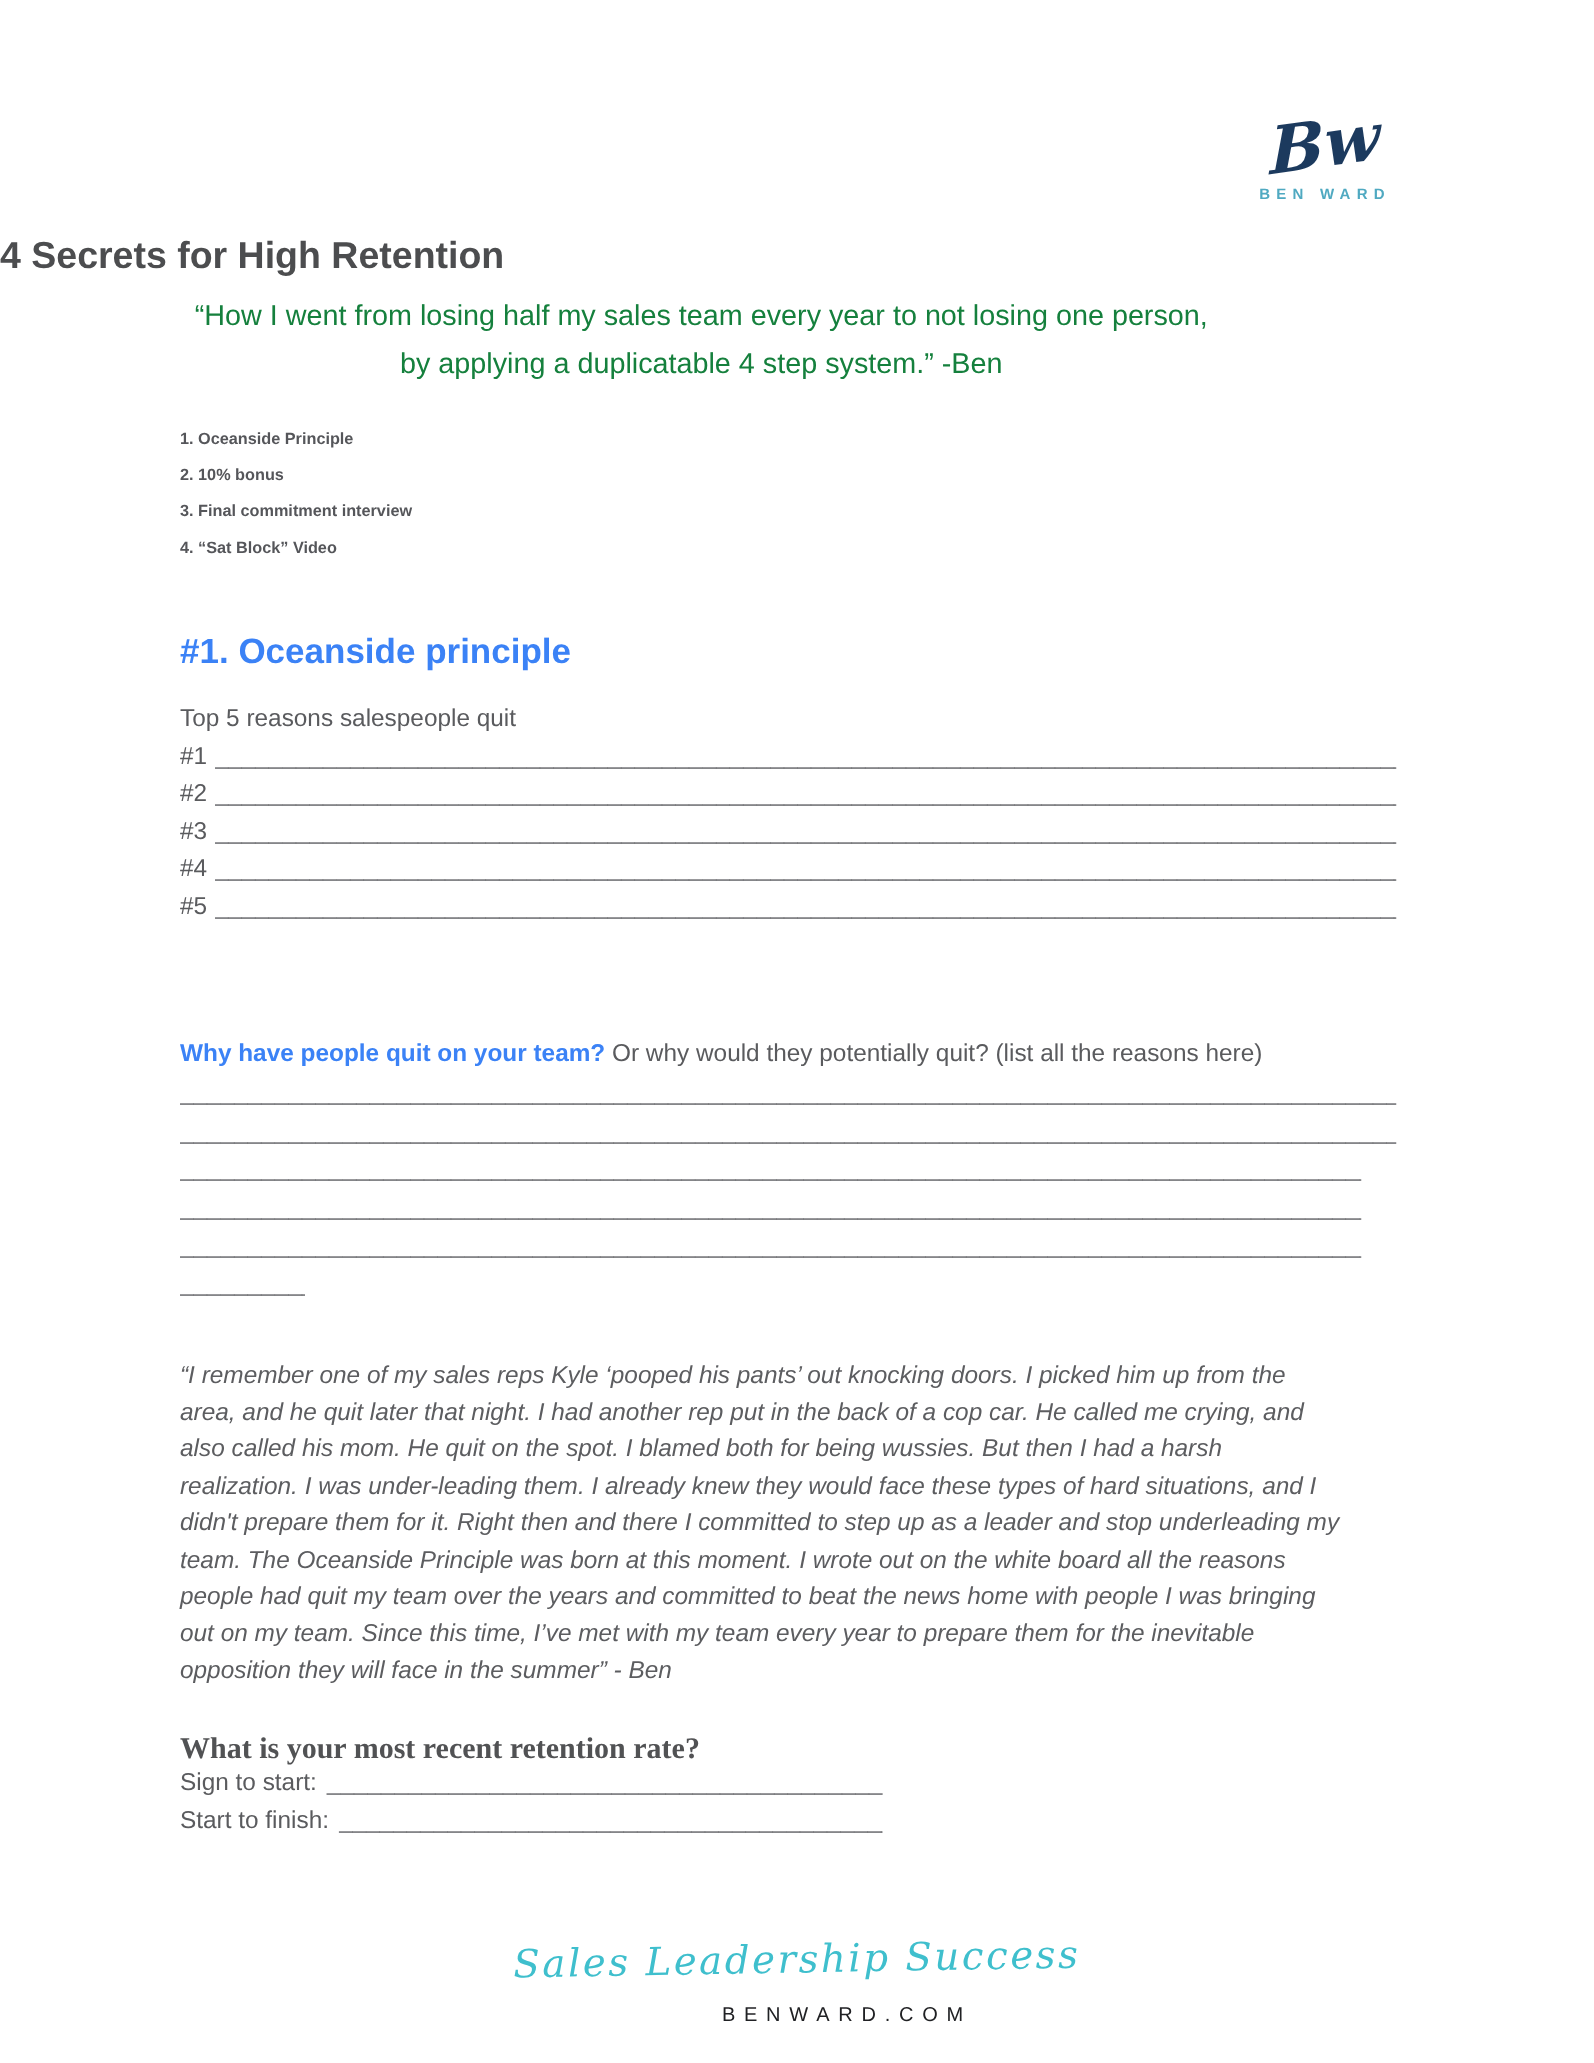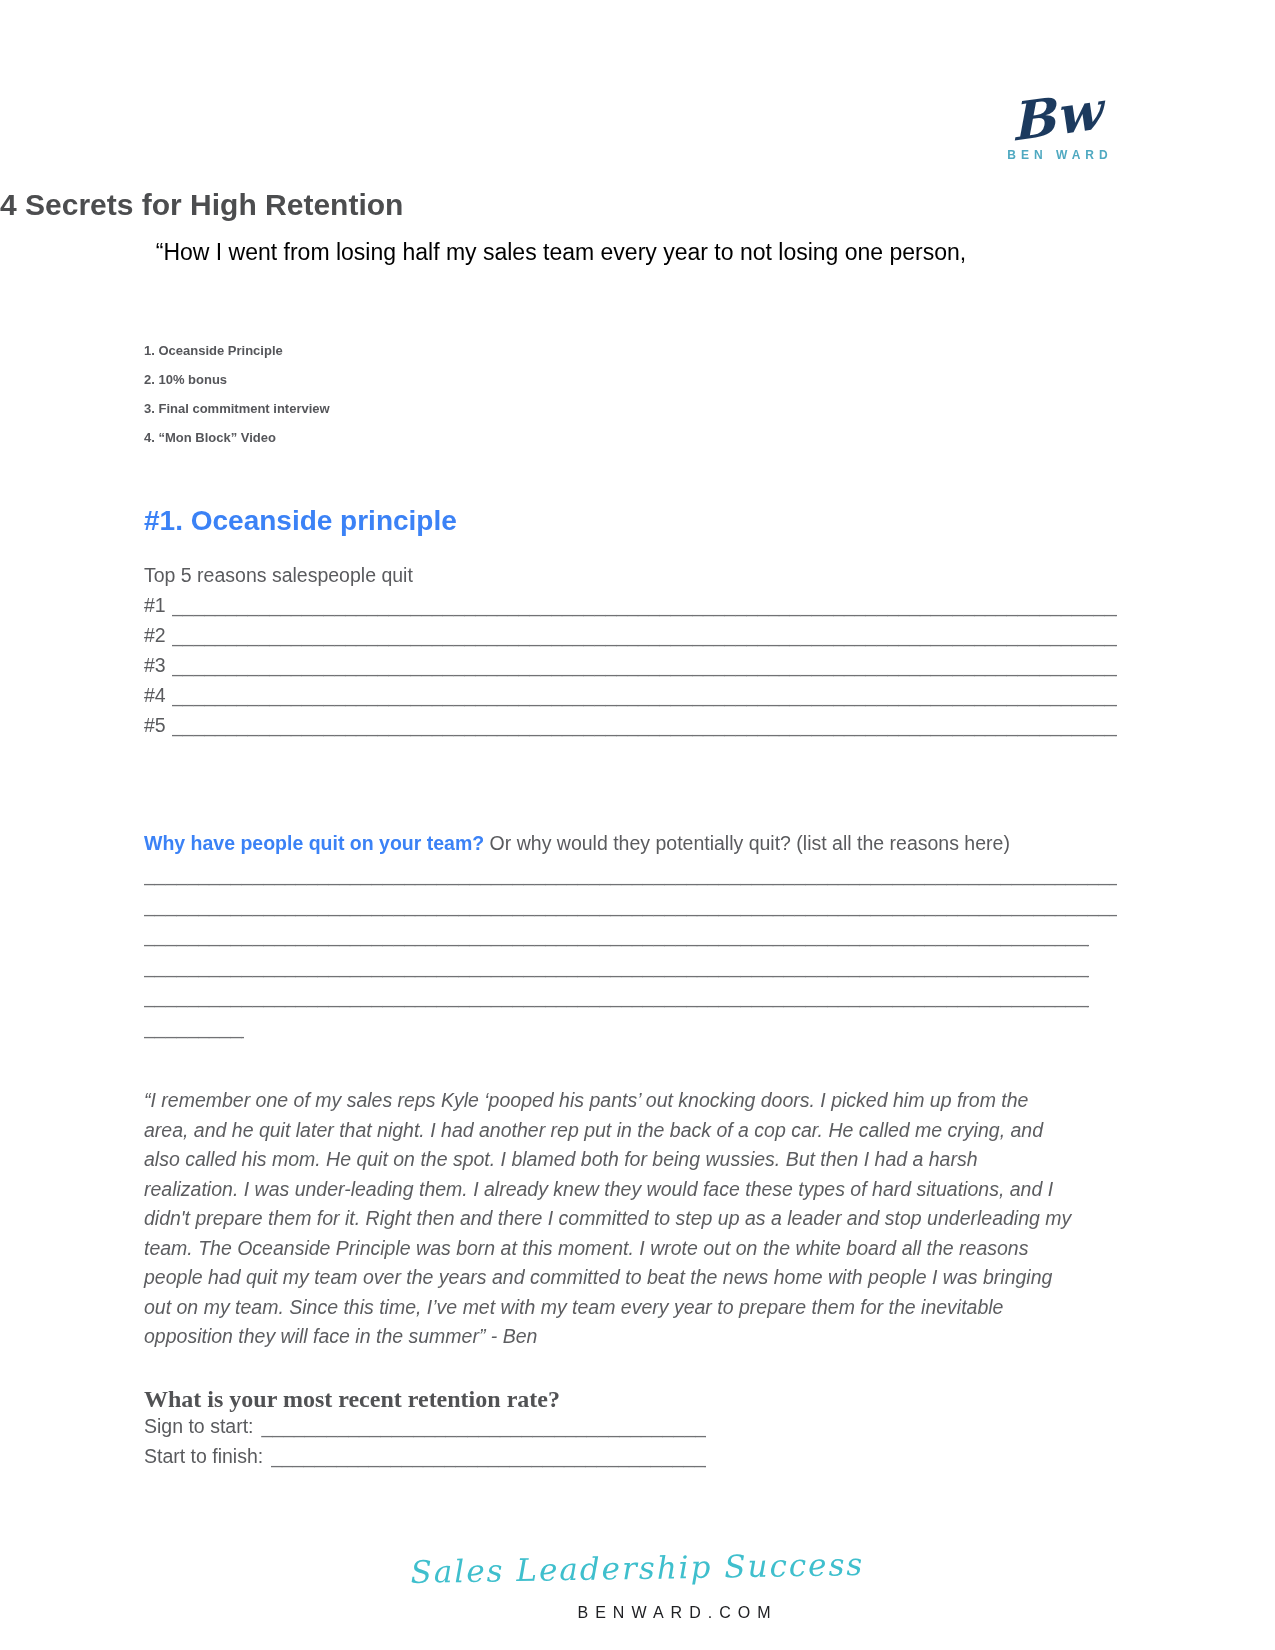--- a/index.html
+++ b/index.html
@@ -37,21 +37,21 @@
   }
 
   
   .title {
     position: absolute; top: 188px; left: 0; width: 1275px;
     font-size: 30px; font-weight: bold; color: #4c4d4f;
   }
   .subtitle {
     position: absolute; top: 233px; left: 0; width: 1122px;
     text-align: center;
-    font-size: 23px; line-height: 38px; color: #000000;
+    font-size: 23px; line-height: 38px; color: #15803d;
   }
 
   
   .secrets { position: absolute; top: 336px; left: 144px; }
   .secrets div {
     font-size: 13px; font-weight: bold; color: #55565a;
     line-height: 29px;
   }
 
   
@@ -126,27 +126,28 @@
 <div class="page">
 
   <div class="logo">
     <span class="logo-monogram">Bw</span>
     <span class="logo-name">BEN WARD</span>
   </div>
 
   <h1 class="title">4 Secrets for High Retention</h1>
   <div class="subtitle">
     <div>“How I went from losing half my sales team every year to not losing one person,</div>
+    <div>by applying a duplicatable 4 step system.” -Ben</div>
   </div>
 
   <div class="secrets">
     <div>1. Oceanside Principle</div>
     <div>2. 10% bonus</div>
     <div>3. Final commitment interview</div>
-    <div>4. “Mon Block” Video</div>
+    <div>4. “Sat Block” Video</div>
   </div>
 
   <h2 class="sec1-heading">#1. Oceanside principle</h2>
   <div class="sec1-sub">Top 5 reasons salespeople quit</div>
 
   <div class="reasons">
     <div class="reason-row">
       <span class="reason-label">#1</span>
       <span class="fill">________________________________________________________________________________________________________________________</span>
     </div>

